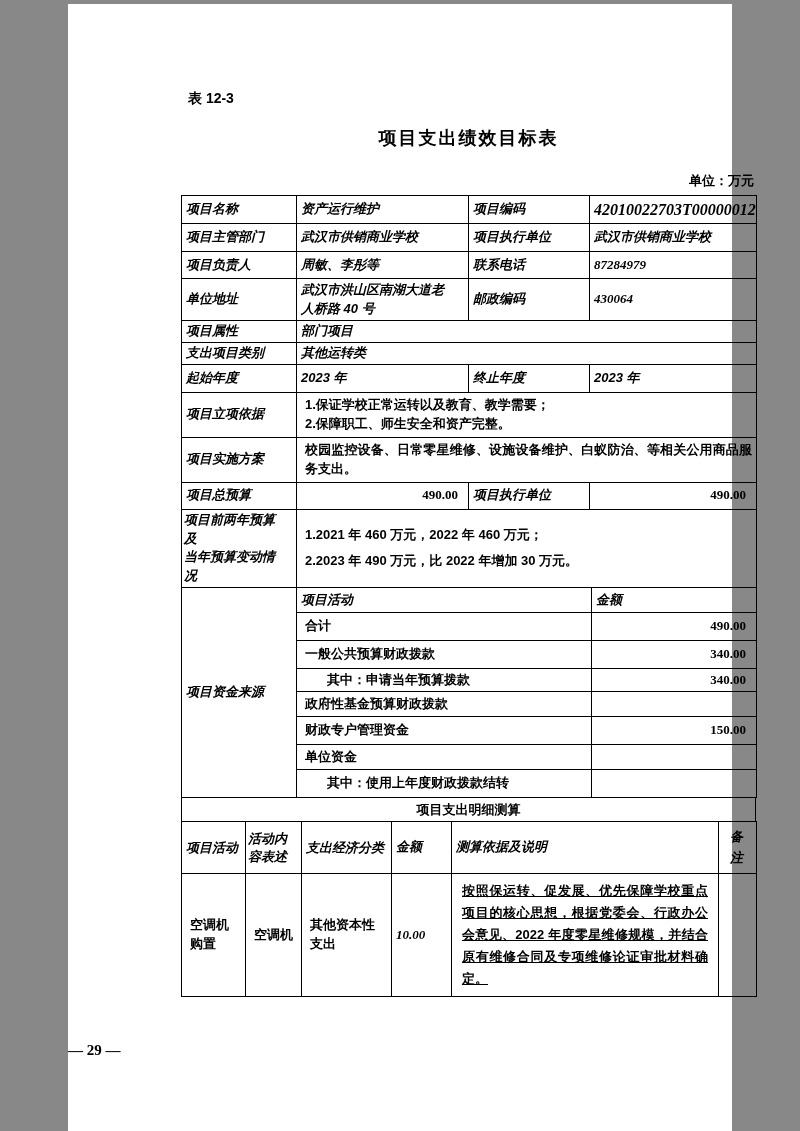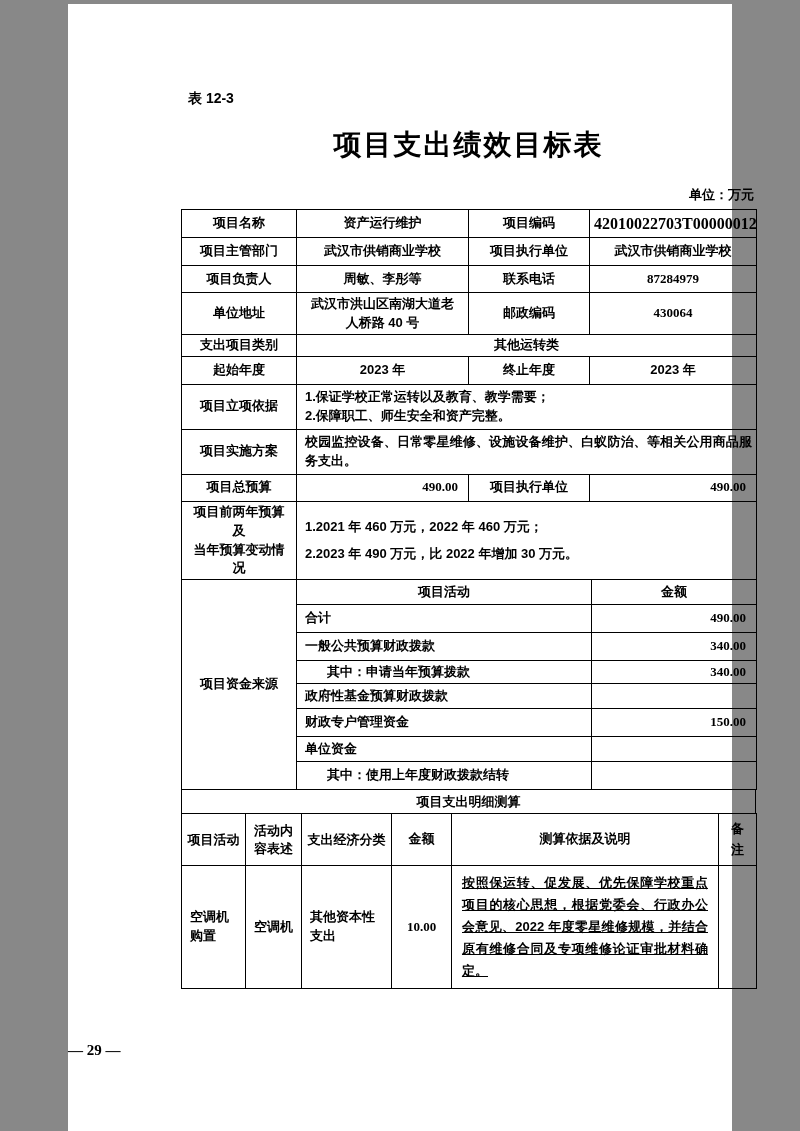--- a/index.html
+++ b/index.html
@@ -3,29 +3,29 @@
 <meta charset="utf-8">
 <style>
   html,body{margin:0;padding:0;background:#888;}
   .page{
     width:664px;height:1131px;background:#ffffff;margin:4px auto;
     font-family:"Liberation Sans",sans-serif;color:#000;
     position:relative;box-sizing:border-box;padding-top:86px;
   }
   .content{margin-left:113px;width:575px;}
   .tbl-label{font-size:14px;font-weight:bold;margin:0 0 8px 7px;}
-  .title{font-size:28px;font-weight:bold;text-align:center;letter-spacing:2px;margin:18px 0 22px 0;}
+  .title{font-size:18px;font-weight:bold;text-align:center;letter-spacing:2px;margin:18px 0 22px 0;}
   .unit{font-size:13px;font-weight:bold;text-align:right;margin:0 2px 5px 0;}
   table.t{border-collapse:collapse;table-layout:fixed;width:575px;}
   table.t td{
     border:1px solid #000;font-size:13px;font-weight:bold;
     padding:1px 4px;vertical-align:middle;overflow:hidden;box-sizing:border-box;
     line-height:1.45;
   }
-  .c{text-align:center;}
+  .c{font-style:italic;}
   .l{text-align:left;padding-left:8px !important;}
   .r{text-align:right;padding-right:10px !important;}
   .indent{padding-left:30px !important;}
   .num{font-family:"Liberation Serif",serif;}
   .pre{white-space:pre-line;}
   .just{text-align:justify;}
   .pad-lr{padding-left:10px !important;padding-right:10px !important;text-decoration:underline;}
   .mt{margin-top:-1px;}
   .banner{
     width:575px;box-sizing:border-box;border:1px solid #000;margin-top:-1px;
@@ -72,20 +72,24 @@
           <td class="c">周敏、李彤等</td>
           <td class="c">联系电话</td>
           <td class="c num">87284979</td>
         </tr>
         <tr style="height:42px">
           <td class="c">单位地址</td>
           <td class="c pre">武汉市洪山区南湖大道老
 人桥路 40 号</td>
           <td class="c">邮政编码</td>
           <td class="c num">430064</td>
+        </tr>
+        <tr style="height:21px">
+          <td class="c">项目属性</td>
+          <td class="c" colspan="3">部门项目</td>
         </tr>
         <tr style="height:21px">
           <td class="c">支出项目类别</td>
           <td class="c" colspan="3">其他运转类</td>
         </tr>
         <tr style="height:28px">
           <td class="c">起始年度</td>
           <td class="c">2023 年</td>
           <td class="c">终止年度</td>
           <td class="c">2023 年</td>

